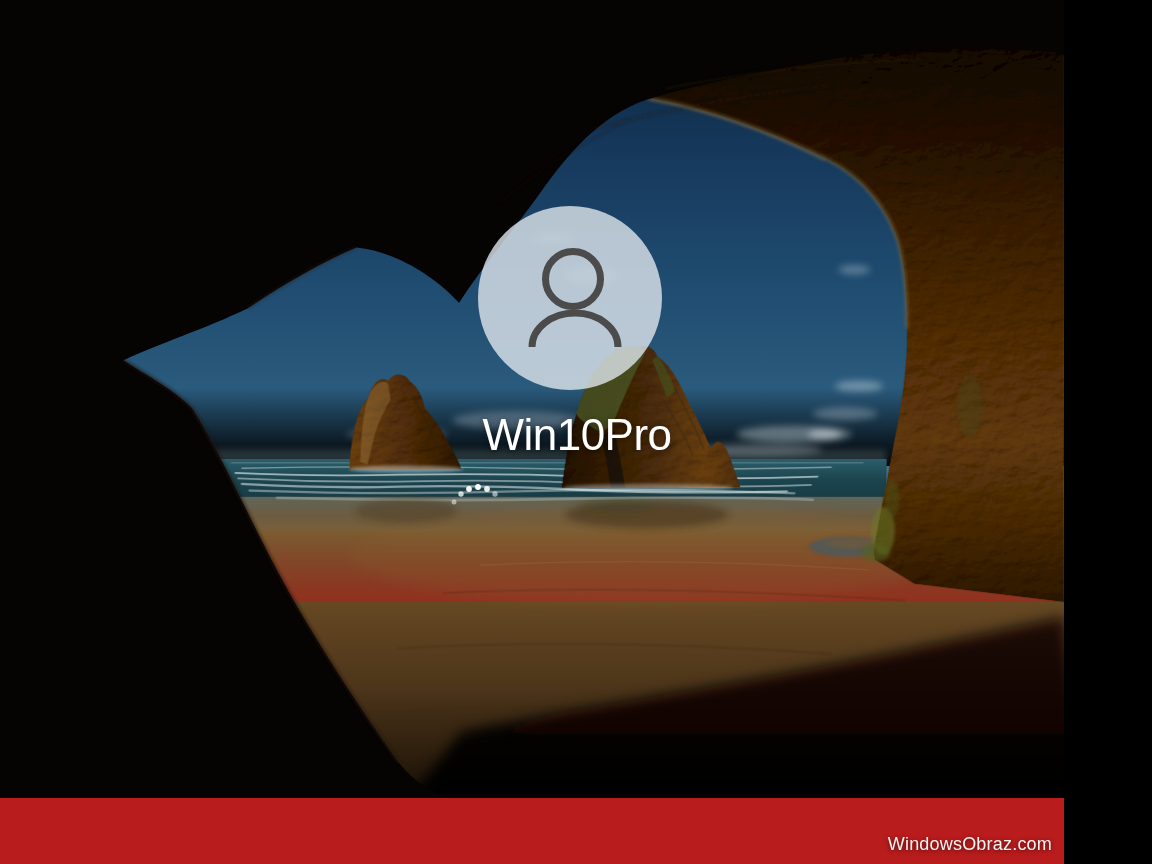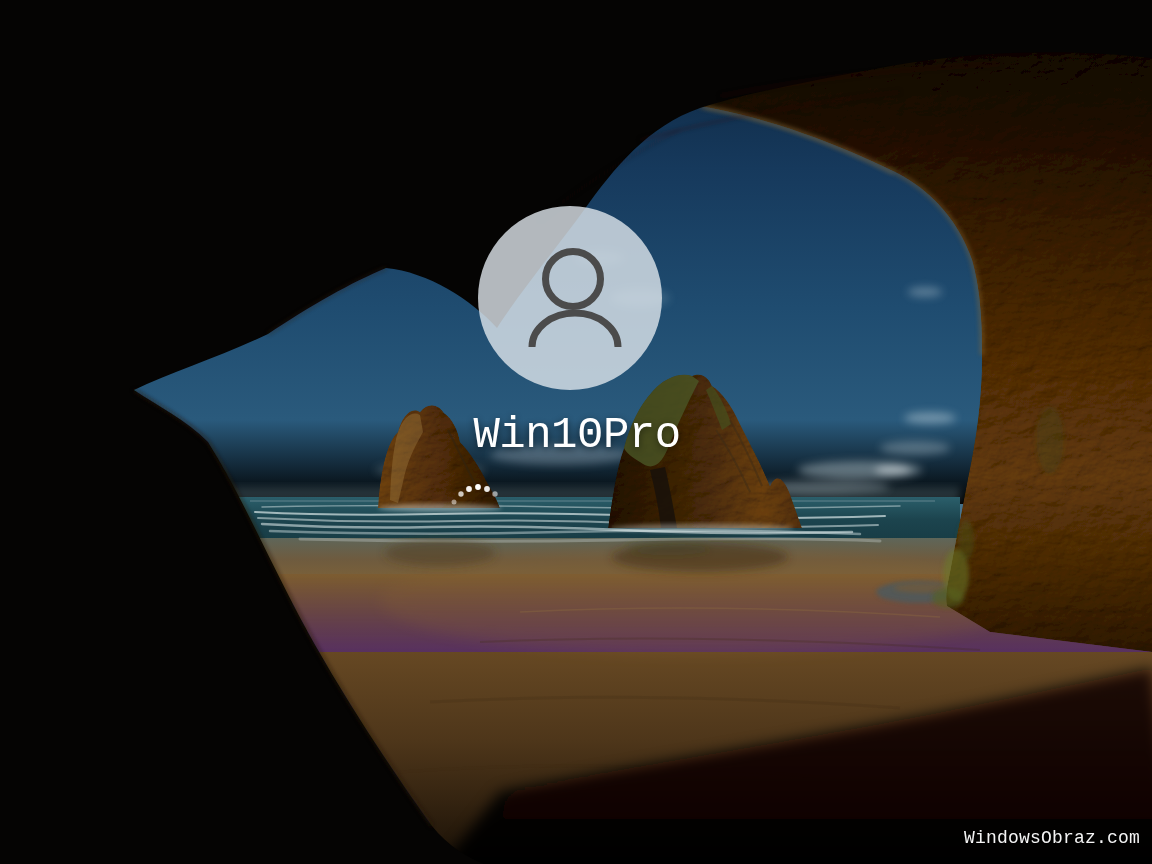--- a/index.html
+++ b/index.html
@@ -1,19 +1,19 @@
 <!DOCTYPE html>
 <html style="--text-color: #ffffff; --avatar-bg: rgba(223,230,236,0.80); --avatar-glyph: #4b4b4b; --sky-top: #0d2745; --sky-horizon: #5d8594; --sea: #1c444e; --sand: #6b4c26; --rock-gold: #7d5c2c; --cave-silhouette: #050403;"><head>
 <meta charset="utf-8">
 <style>
   html,body{margin:0;padding:0;background:#000;}
   .stage{
-    position:relative;width:1152px;height:864px;overflow:hidden;
-    background:#4c1d95;
-    font-family:Liberation Mono, monospace;
+    position:relative;width:1064px;height:864px;overflow:hidden;
+    background:#b91c1c;
+    font-family:Liberation Sans, sans-serif;
     -webkit-font-smoothing:antialiased;
     user-select:none;
   }
   .stage svg.bg{position:absolute;inset:0;display:block;}
   .avatar{
     position:absolute;left:478px;top:206px;width:184px;height:184px;
     border-radius:50%;
     background:var(--avatar-bg, rgba(223,230,236,.8));
   }
   .avatar svg{position:absolute;inset:0;}
@@ -26,21 +26,21 @@
   }
   .spinner{position:absolute;left:449px;top:482px;}
   .welcome{
     position:absolute;left:497px;top:494px;
     font-size:24px;font-weight:400;line-height:1.1;
     color:var(--text-color,#fff);
     text-shadow:0 2px 6px rgba(0,0,0,.5);
     white-space:nowrap;
   }
   .watermark{
-    position:absolute;right:12px;bottom:16px;
+    position:absolute;right:12px;bottom:9px;
     font-size:18px;font-weight:400;letter-spacing:.2px;
     color:#f4f4f4;text-shadow:0 1px 4px rgba(0,0,0,.6);
   }
 </style>
 </head>
 <body>
 
 <div class="stage">
 
   <svg class="bg" viewBox="0 0 1152 864" aria-hidden="true">

